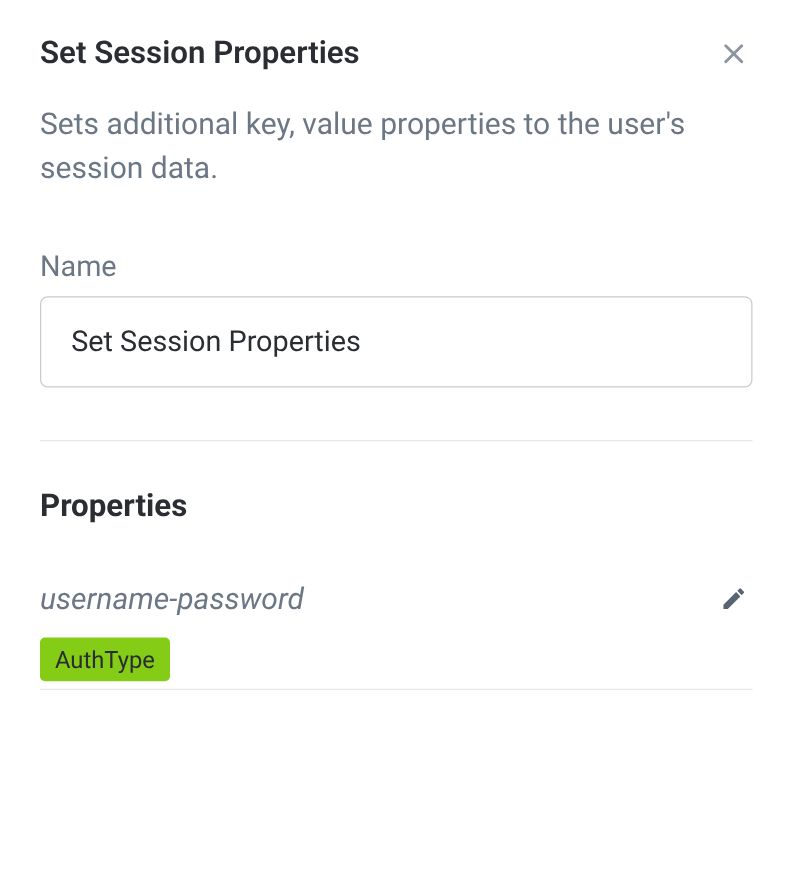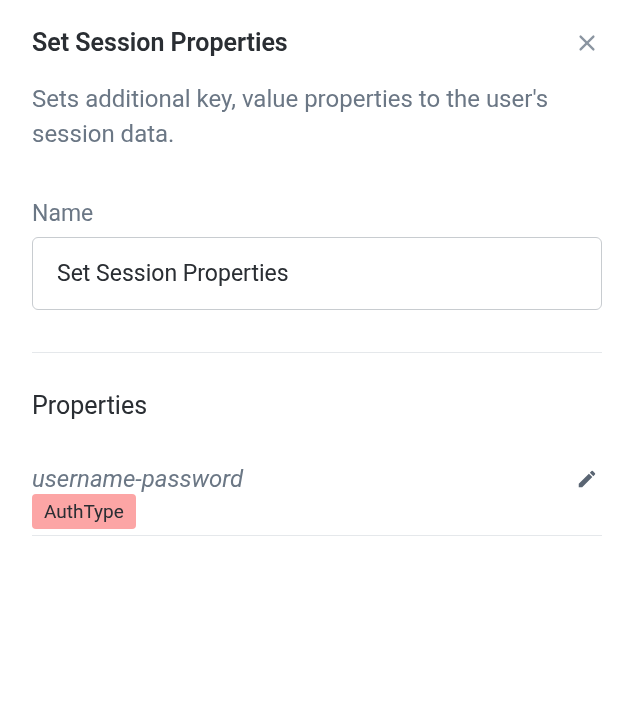--- a/index.html
+++ b/index.html
@@ -62,28 +62,29 @@
       font-family: inherit;
       outline: none;
     }
     .divider {
       border: none;
       border-top: 1px solid #e5e8eb;
       margin: 42px 0 38px 0;
     }
     .section-heading {
       font-size: 25px;
-      font-weight: 400;
+      font-weight: 700;
       color: #2a2e33;
       margin-bottom: 44px;
     }
     .property-row {
       display: flex;
       justify-content: space-between;
       align-items: center;
+      margin-bottom: 16px;
     }
     .property-key {
       font-size: 24px;
       font-style: italic;
       color: #6b7785;
     }
     .edit-btn {
       background: none;
       border: none;
       cursor: pointer;
@@ -92,21 +93,21 @@
       display: flex;
       align-items: center;
       justify-content: center;
     }
     .edit-btn svg {
       width: 22px;
       height: 22px;
     }
     .tag {
       display: inline-block;
-      background: #fca5a5;
+      background: #84cc16;
       color: #2a2e33;
       font-size: 19px;
       padding: 6px 12px;
       border-radius: 4px;
       margin-bottom: 6px;
     }
     .bottom-divider {
       border: none;
       border-top: 1px solid #e5e8eb;
       margin: 0;

